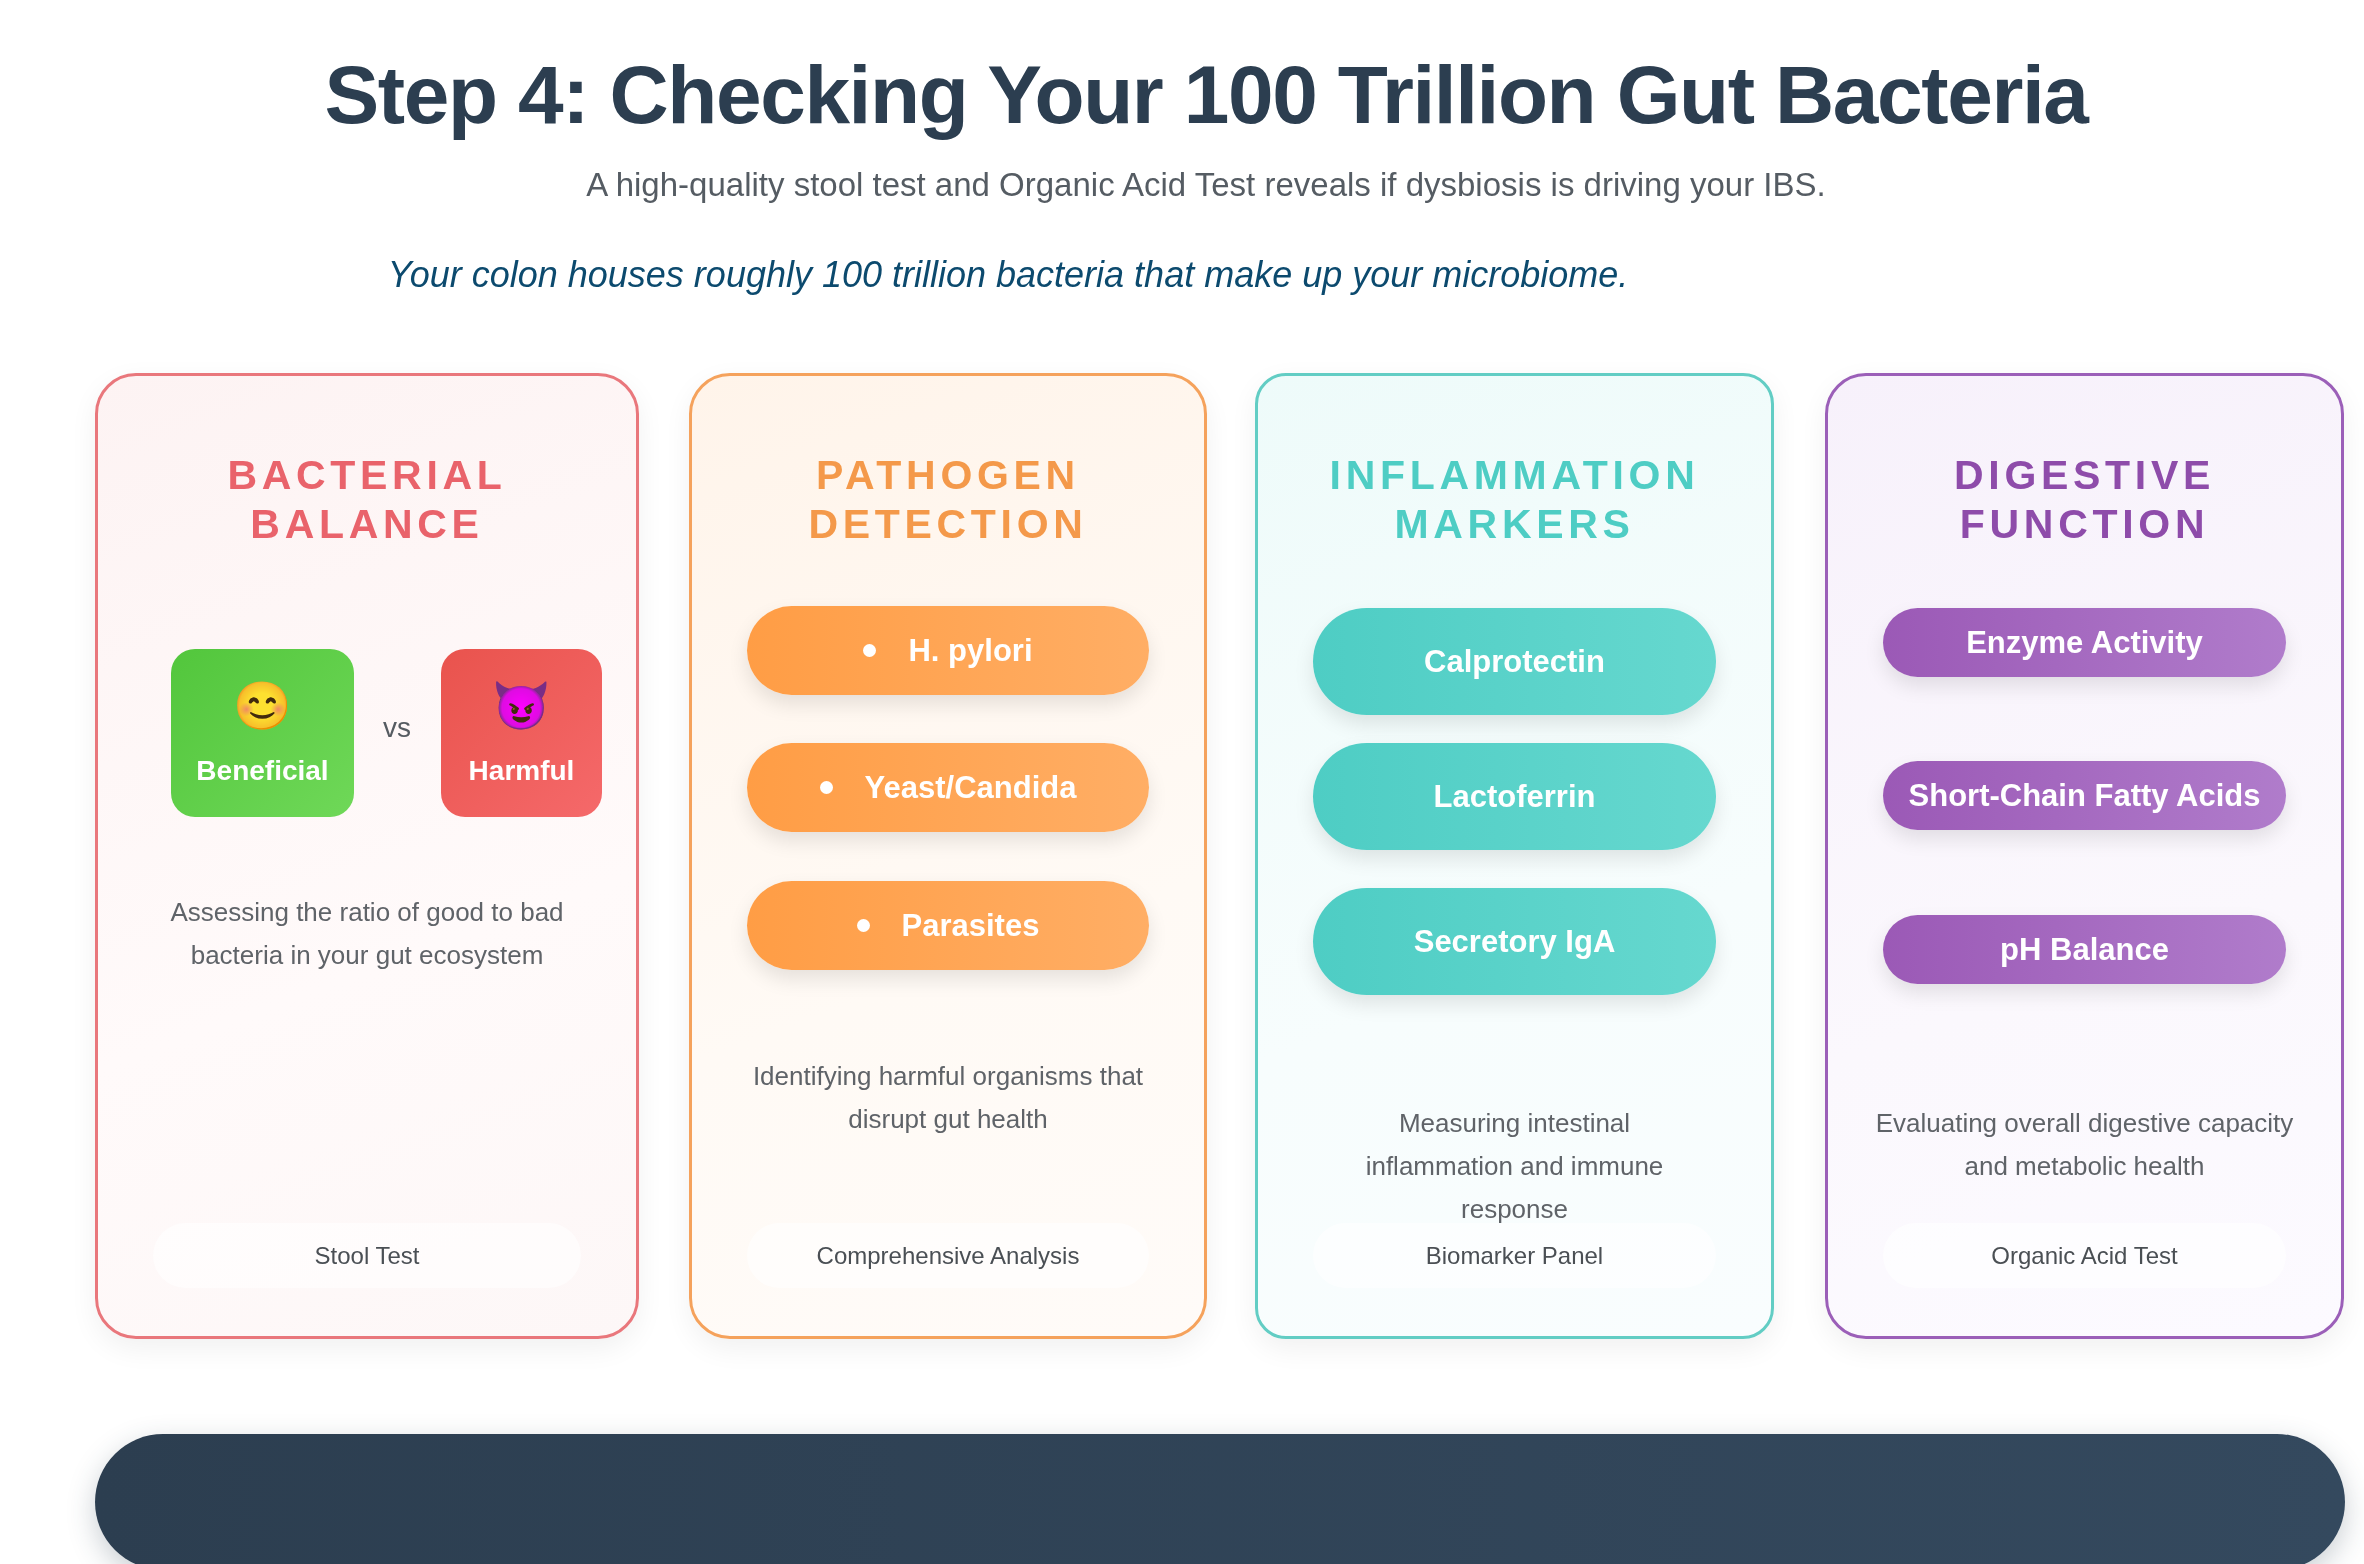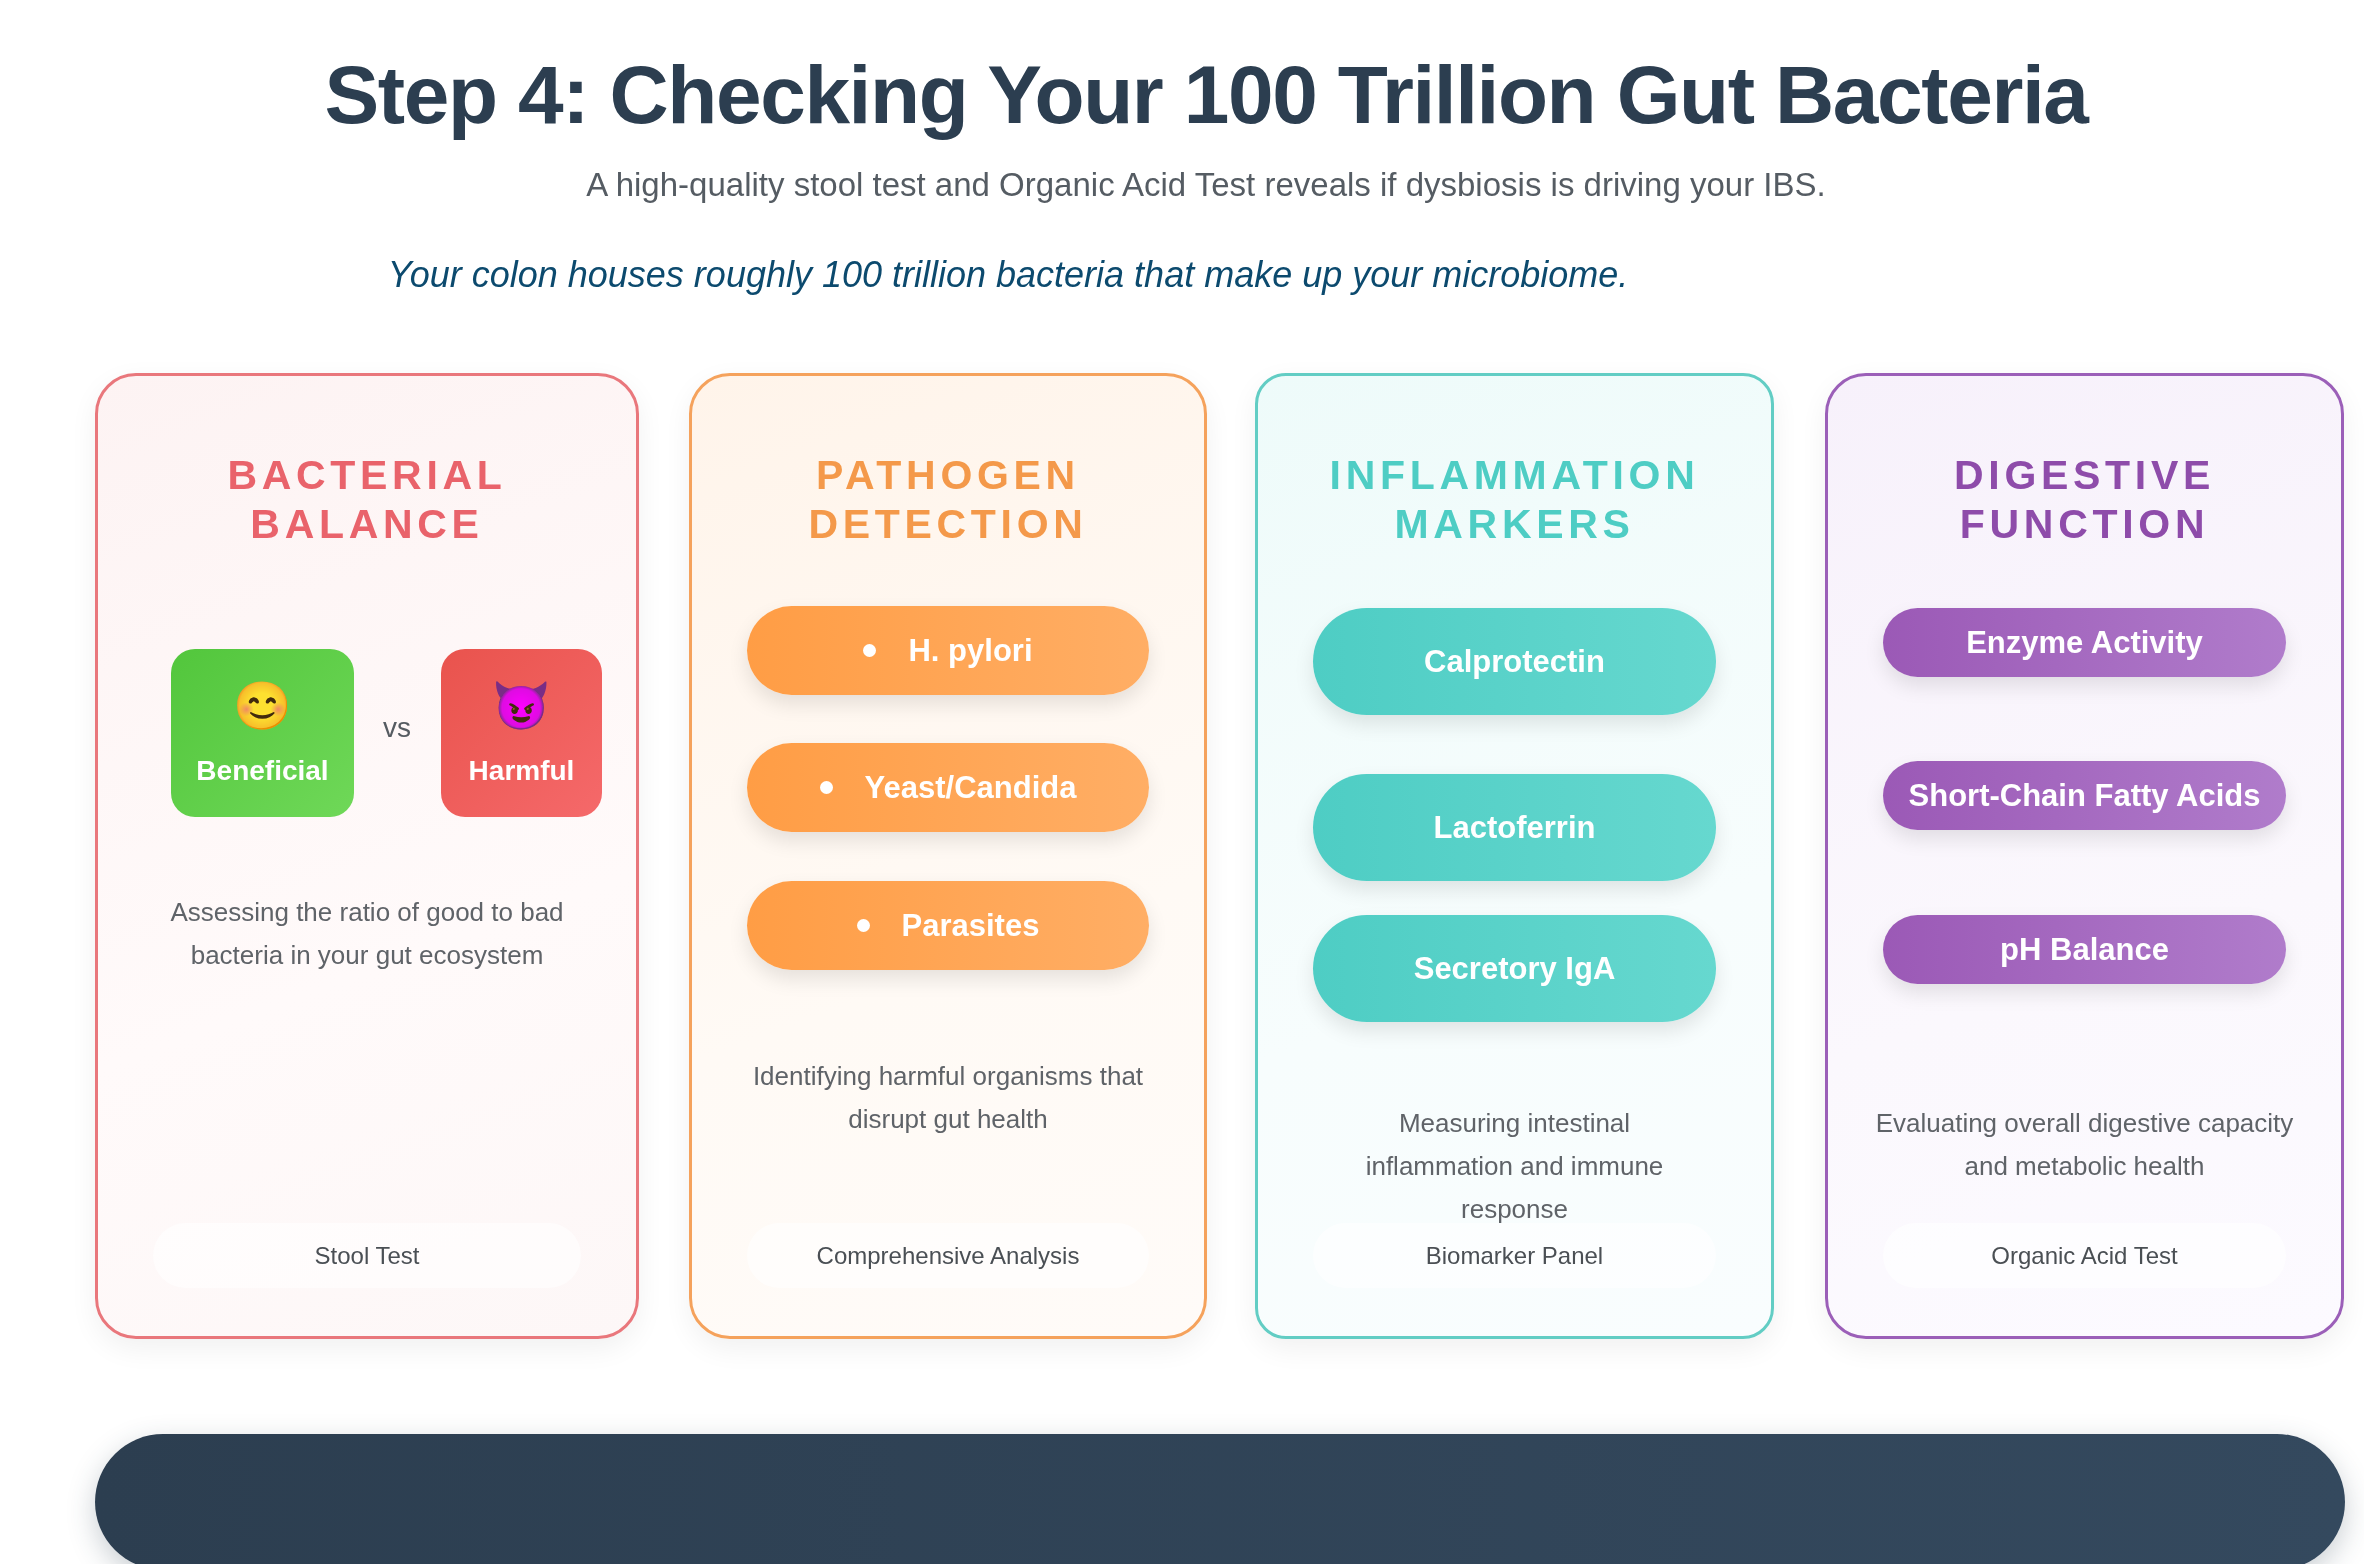--- a/index.html
+++ b/index.html
@@ -69,21 +69,21 @@
   .c2 { left: 665px; width: 518px; border-color: #f5a25c; background: linear-gradient(160deg, #fff4ea 0%, #fffaf5 60%, #fffbf8 100%); }
   .c2 .card-title { color: #f4994a; }
   .c2 .pill { height: 89px; background: linear-gradient(90deg, #ff9d45, #ffae65); }
   .c2 .p1 { top: 222px; } .c2 .p2 { top: 359px; } .c2 .p3 { top: 497px; }
   .c2 .card-desc { top: 671px; }
 
   
   .c3 { left: 1231px; width: 519px; border-color: #62cdc4; background: linear-gradient(160deg, #eefbfa 0%, #f7fdfd 60%, #f9fdfe 100%); border-radius: 31px; }
   .c3 .card-title { color: #4ecdc4; }
   .c3 .pill { height: 107px; background: linear-gradient(90deg, #4ecdc4, #66d8cf); }
-  .c3 .p1 { top: 224px; } .c3 .p2 { top: 390px; align-items: center; } .c3 .p3 { top: 531px; }
+  .c3 .p1 { top: 224px; } .c3 .p2 { top: 359px; align-items: center; } .c3 .p3 { top: 504px; }
   .c3 .card-desc { top: 718px; left: 56px; right: 56px; }
 
   
   .c4 { left: 1801px; width: 519px; border-color: #9b5fb8; background: linear-gradient(160deg, #f7f1fb 0%, #fbf8fd 60%, #fcfaff 100%); }
   .c4 .card-title { color: #8e4caa; }
   .c4 .pill { height: 69px; background: linear-gradient(90deg, #9b59b6, #b07ccb); }
   .c4 .p1 { top: 224px; } .c4 .p2 { top: 377px; } .c4 .p3 { top: 531px; }
   .c4 .card-desc { top: 718px; }
 
   .bottom-bar {

